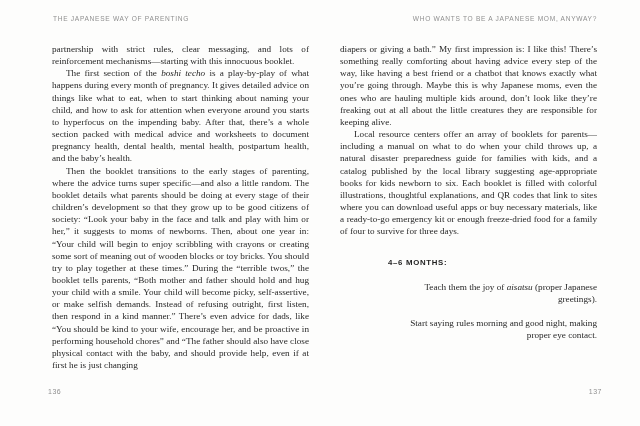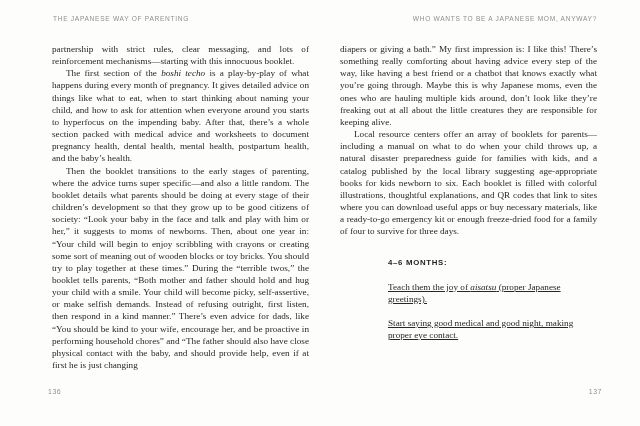--- a/index.html
+++ b/index.html
@@ -53,24 +53,23 @@
     .milestone-heading {
       margin: 19px 0 0 48px;
       font-family: "Liberation Sans", sans-serif;
       font-size: 7.8px;
       font-weight: 700;
       letter-spacing: 0.7px;
       color: #1f1f1f;
     }
     p.milestone {
       margin: 12px 0 0 48px;
-      text-align: left;
+      text-align: right;
       text-indent: 0;
       hyphens: none;
-      text-decoration: underline;
     }
 
     .page-number {
       position: absolute;
       top: 388px;
       font-family: "Liberation Sans", sans-serif;
       font-size: 7px;
       letter-spacing: 0.5px;
       color: #8f8f8f;
     }
@@ -98,19 +97,19 @@
     <div class="running-header">WHO WANTS TO BE A JAPANESE MOM, ANYWAY?</div>
 
     <div class="body-text">
       <p><span>diapers or giving a bath.” My first impression is: I like this! There’s something really comforting about having advice every step of the way, like having a best friend or a chatbot that knows exactly what you’re going through. Maybe this is why Japanese moms, even the ones who are hauling multiple kids around, don’t look like they’re freaking out at all about the little creatures they are responsible for keeping alive.</span></p>
       <p class="indent"><span>Local resource centers offer an array of booklets for parents—including a manual on what to do when your child throws up, a natural disaster preparedness guide for families with kids, and a catalog published by the local library suggesting age-appropriate books for kids newborn to six. Each booklet is filled with colorful illustrations, thoughtful explanations, and QR codes that link to sites where you can download useful apps or buy necessary materials, like a ready-to-go emergency kit or enough freeze-dried food for a family of four to survive for three days.</span></p>
 
       <div class="milestone-heading">4–6 MONTHS:</div>
 
       <p class="milestone"><span>Teach them the joy of </span><i>aisatsu</i><span> (proper Japanese greetings).</span></p>
 
-      <p class="milestone"><span>Start saying good medical and good night, making proper eye contact.</span></p>
+      <p class="milestone"><span>Start saying rules morning and good night, making proper eye contact.</span></p>
     </div>
 
     <div class="page-number">137</div>
   </section>
 
 </div>
 
 </body></html>

